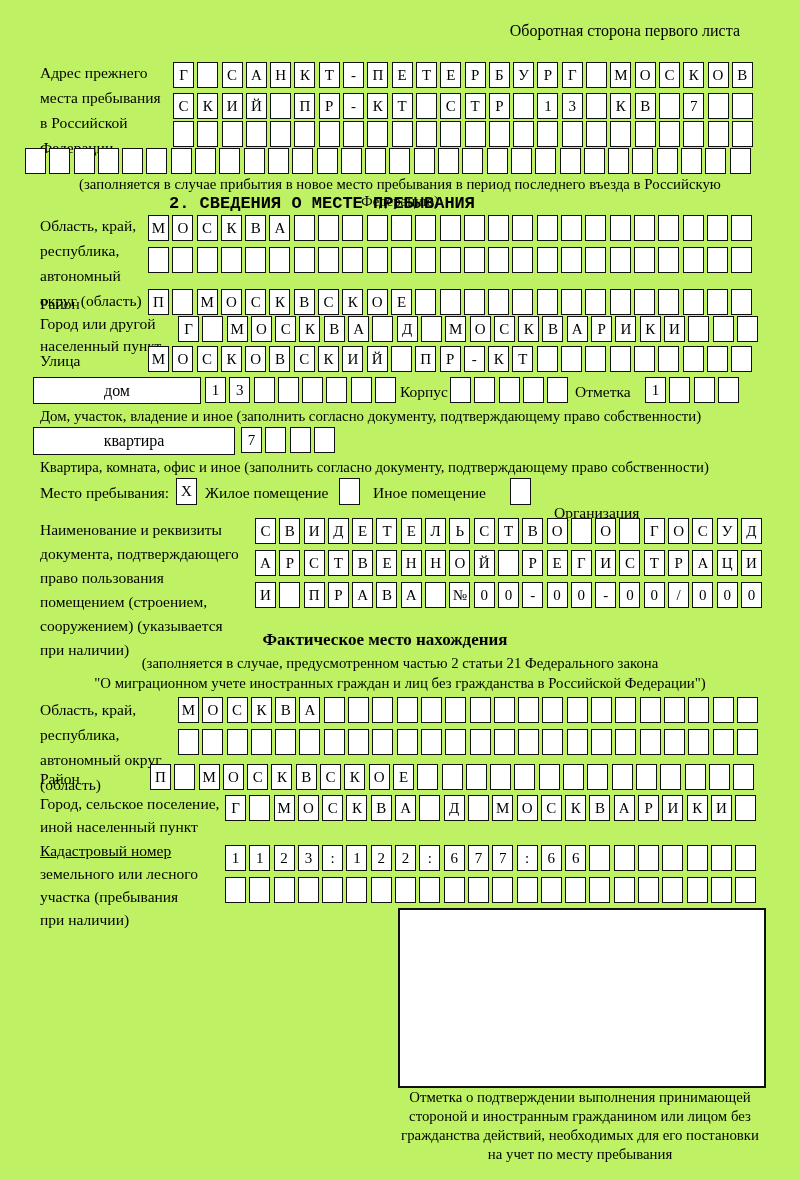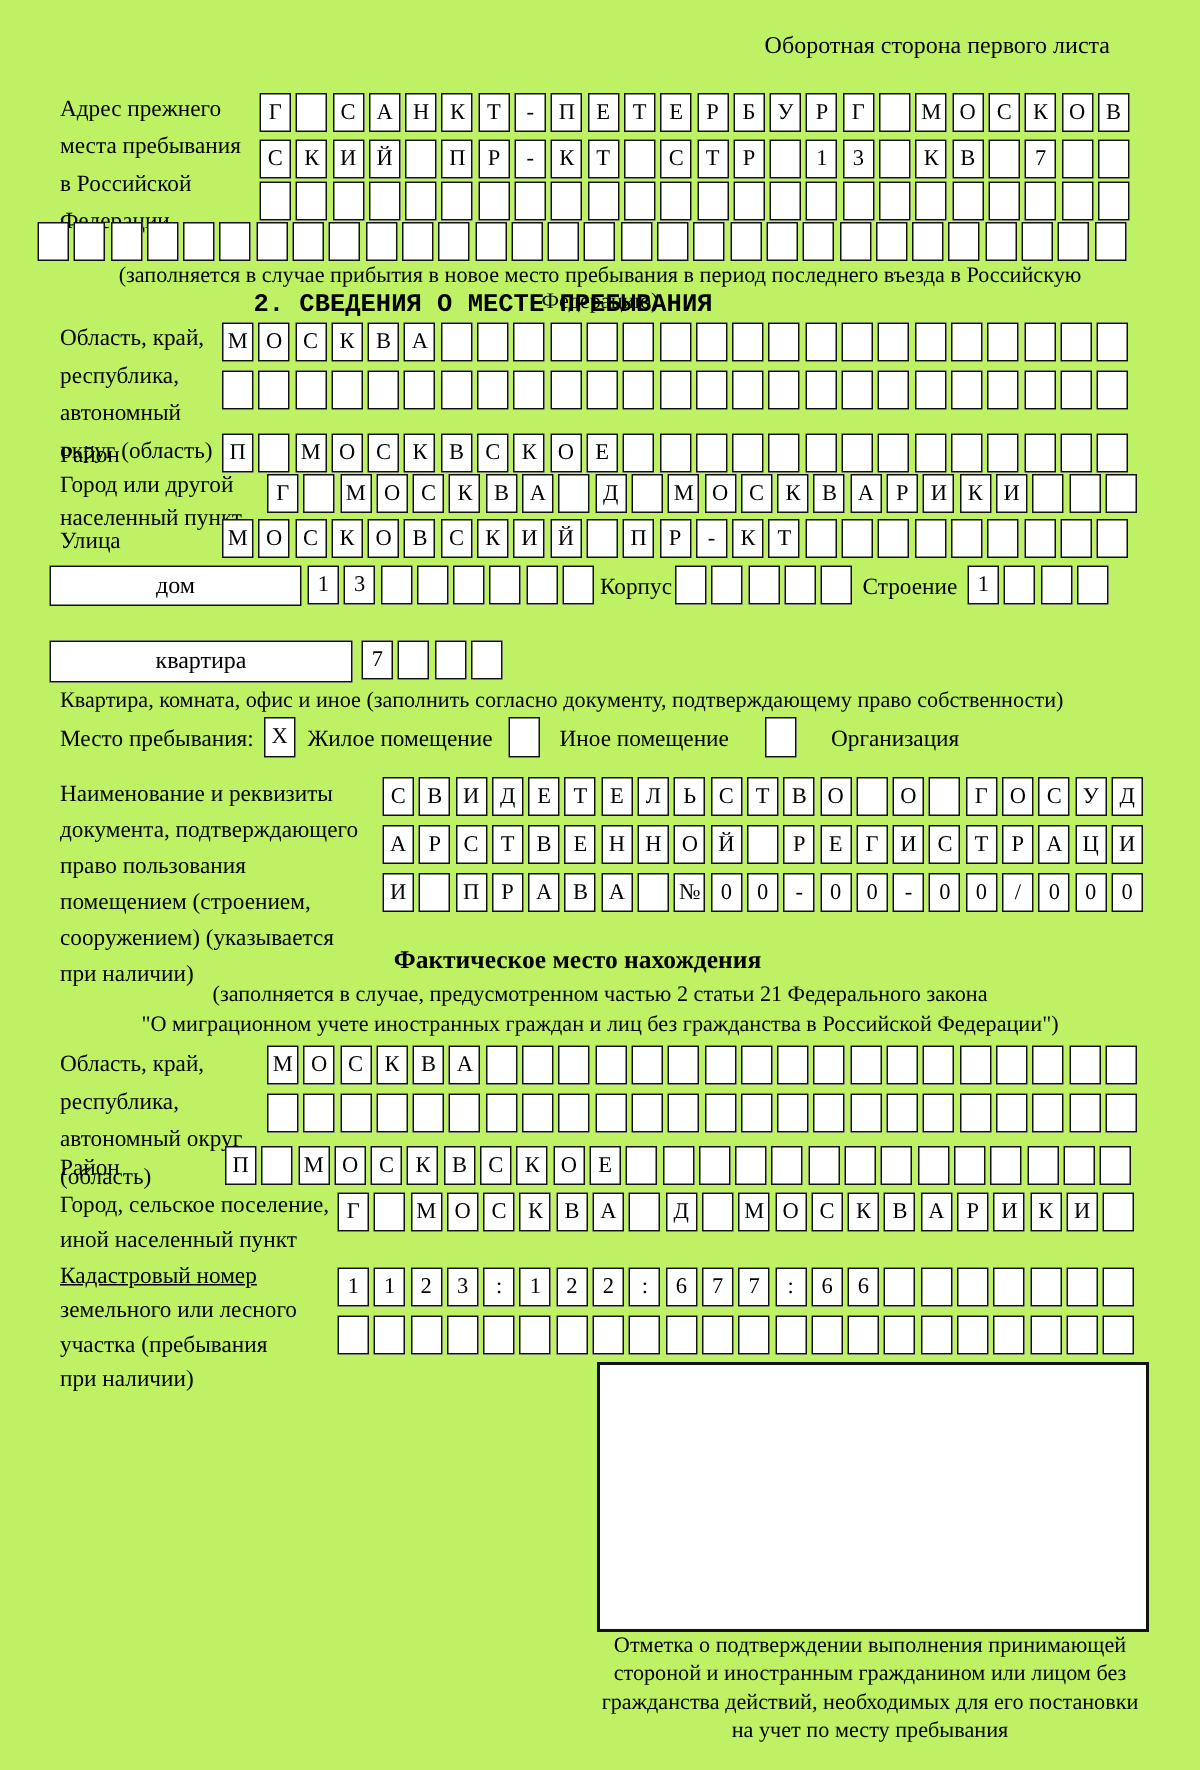--- a/index.html
+++ b/index.html
@@ -319,44 +319,45 @@
       <div class="cell"></div>
     </div>
   <div class="lbl" style="left:400px;top:379px;">Корпус</div>
   <div id="korpus-cells" class="grid-row">
       <div class="cell"></div>
       <div class="cell"></div>
       <div class="cell"></div>
       <div class="cell"></div>
       <div class="cell"></div>
     </div>
-  <div class="lbl" style="left:575px;top:379px;">Строение</div>
+  <div class="lbl" style="left:575px;top:379px;">Отметка</div>
   <div id="stroenie-cells" class="grid-row">
       <div class="cell">1</div>
       <div class="cell"></div>
       <div class="cell"></div>
       <div class="cell"></div>
     </div>
+  <div class="note" style="left:40px;top:408px;">Дом, участок, владение и иное (заполнить согласно документу, подтверждающему право собственности)</div>
 
   <div class="widefield" style="left:33px;top:427px;width:202px;height:28px;">квартира</div>
   <div id="kv-cells" class="grid-row">
       <div class="cell">7</div>
       <div class="cell"></div>
       <div class="cell"></div>
       <div class="cell"></div>
     </div>
   <div class="note" style="left:40px;top:459px;">Квартира, комната, офис и иное (заполнить согласно документу, подтверждающему право собственности)</div>
 
   <div class="lbl" style="left:40px;top:480px;">Место пребывания:</div>
   <div class="cb" style="left:176px;top:478px;">X</div>
   <div class="lbl" style="left:205px;top:480px;">Жилое помещение</div>
   <div class="cb" style="left:339px;top:478px;"></div>
   <div class="lbl" style="left:373px;top:480px;">Иное помещение</div>
   <div class="cb" style="left:510px;top:478px;"></div>
-  <div class="lbl" style="left:554px;top:480px;">Организация</div>
+  <div class="lbl" style="left:554px;top:500px;">Организация</div>
 
   <div>
     <div class="lbl" style="left:40px;top:517px;">Наименование и реквизиты</div>
     <div class="lbl" style="left:40px;top:541px;">документа, подтверждающего</div>
     <div class="lbl" style="left:40px;top:565px;">право пользования</div>
     <div class="lbl" style="left:40px;top:589px;">помещением (строением,</div>
     <div class="lbl" style="left:40px;top:613px;">сооружением) (указывается</div>
     <div class="lbl" style="left:40px;top:637px;">при наличии)</div>
   </div>
   <div id="doc-r1" class="grid-row">

